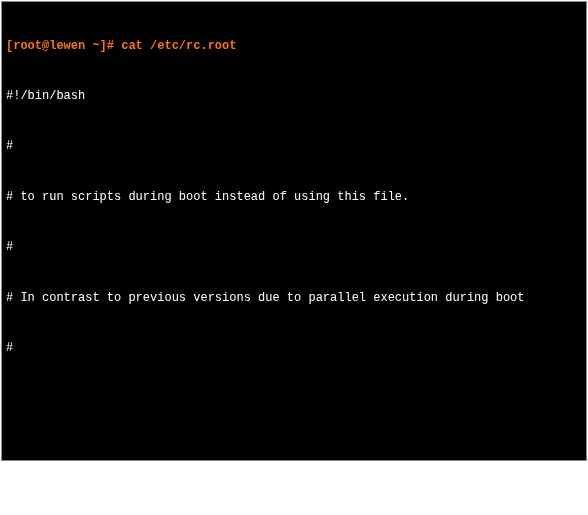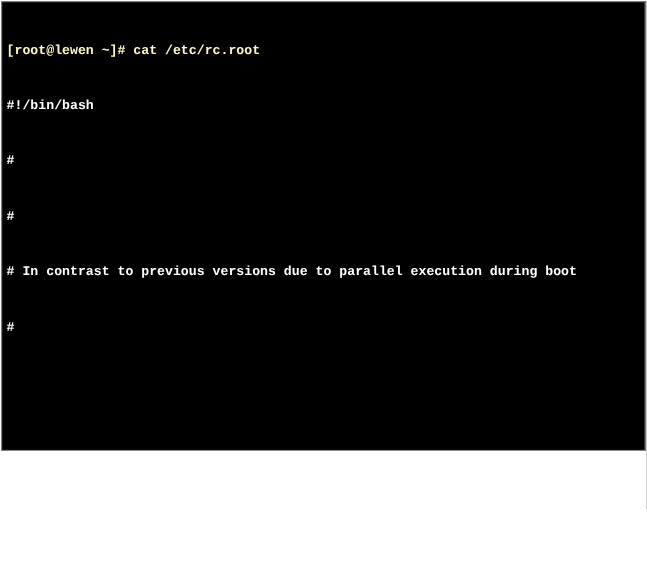--- a/index.html
+++ b/index.html
@@ -16,35 +16,36 @@
     .terminal {
       background: #000;
       color: #fff;
       padding: 2px 4px;
       line-height: 1.4;
       border: 1px solid #888;
       margin: 1px;
       white-space: pre-wrap;
     }
     .prompt-user {
-      color: #fef9c3;
+      color: #f97316;
       font-weight: bold;
     }
     .line {
       color: #fff;
-      font-weight: bold;
+      font-weight: normal;
     }
   </style>
 </head>
 <body>
 
 <div class="terminal terminal-1">
   <div><span class="prompt-user">[root@lewen ~]# </span><span class="prompt-user">cat /etc/rc.root</span></div>
   <div class="line">#!/bin/bash</div>
   <div class="line">#</div>
+  <div class="line"># to run scripts during boot instead of using this file.</div>
   <div class="line">#</div>
   <div class="line"># In contrast to previous versions due to parallel execution during boot</div>
   <div class="line">#</div>
   
   
   
   
   
 </div>
 

